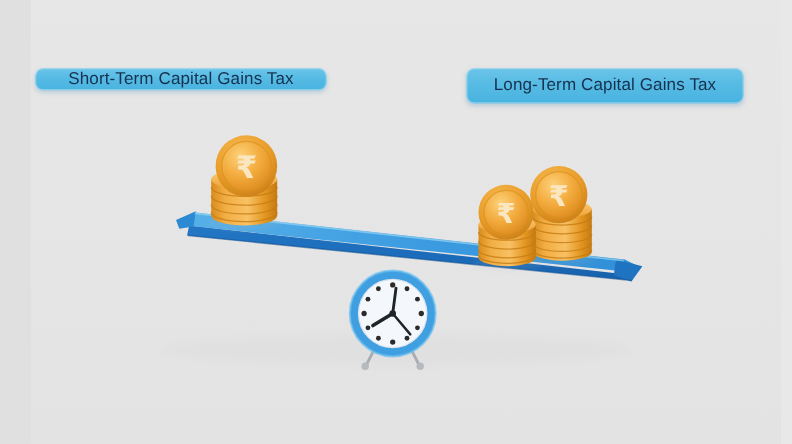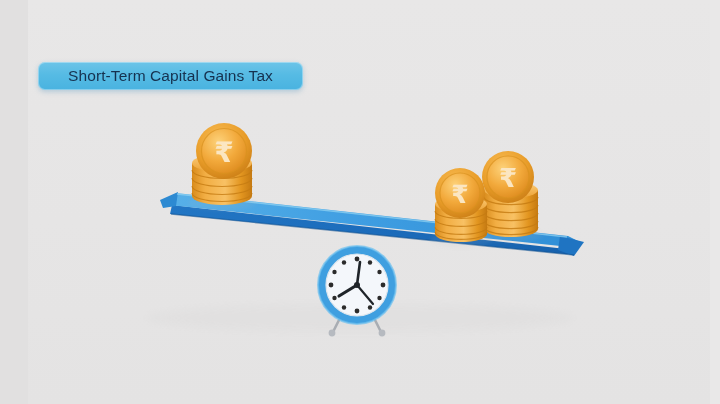--- a/index.html
+++ b/index.html
@@ -32,21 +32,21 @@
     display:flex;align-items:center;justify-content:center;
     border-radius:7px;
     background:linear-gradient(180deg,#6cc4e8 0%,#56bbe4 45%,#49b3e0 100%);
     box-shadow:0 2px 5px rgba(90,150,190,.35),
                0 0 0 1px rgba(255,255,255,.35) inset;
     color:#16314f;
     font-size:15.5px;
     letter-spacing:.1px;
     white-space:nowrap;
   }
-  #badge-short{left:38px;top:62px;width:265px;height:28px;}
+  #badge-short{left:32px;top:62px;width:265px;height:20px;}
   #badge-long{left:424px;top:62px;width:252px;height:32px;}
 
   
   #seesaw{position:absolute;left:0;top:0;width:720px;height:404px;}
 
   
   #clock{
     position:absolute;left:311px;top:240px;width:92px;height:98px;
   }
   .clk-dot{fill:#2b2b2b;}
@@ -211,14 +211,15 @@
     </g>
 
     <path d="M46,45 L28,56" stroke="#1f2429" stroke-width="3.2" stroke-linecap="round" fill="none"></path>
     <path d="M46,45 L49,22" stroke="#1f2429" stroke-width="2.6" stroke-linecap="round" fill="none"></path>
     <path d="M46,45 L62,64" stroke="#1f2429" stroke-width="2.2" stroke-linecap="round" fill="none"></path>
     <circle cx="46" cy="45" r="3" fill="#1f2429"></circle>
   </svg>
 
   <div class="badge" id="badge-short">Short-Term Capital Gains Tax</div>
 
+  <div class="badge" id="badge-long">Long-Term Capital Gains Tax</div>
 
 </div>
 
 </body></html>

